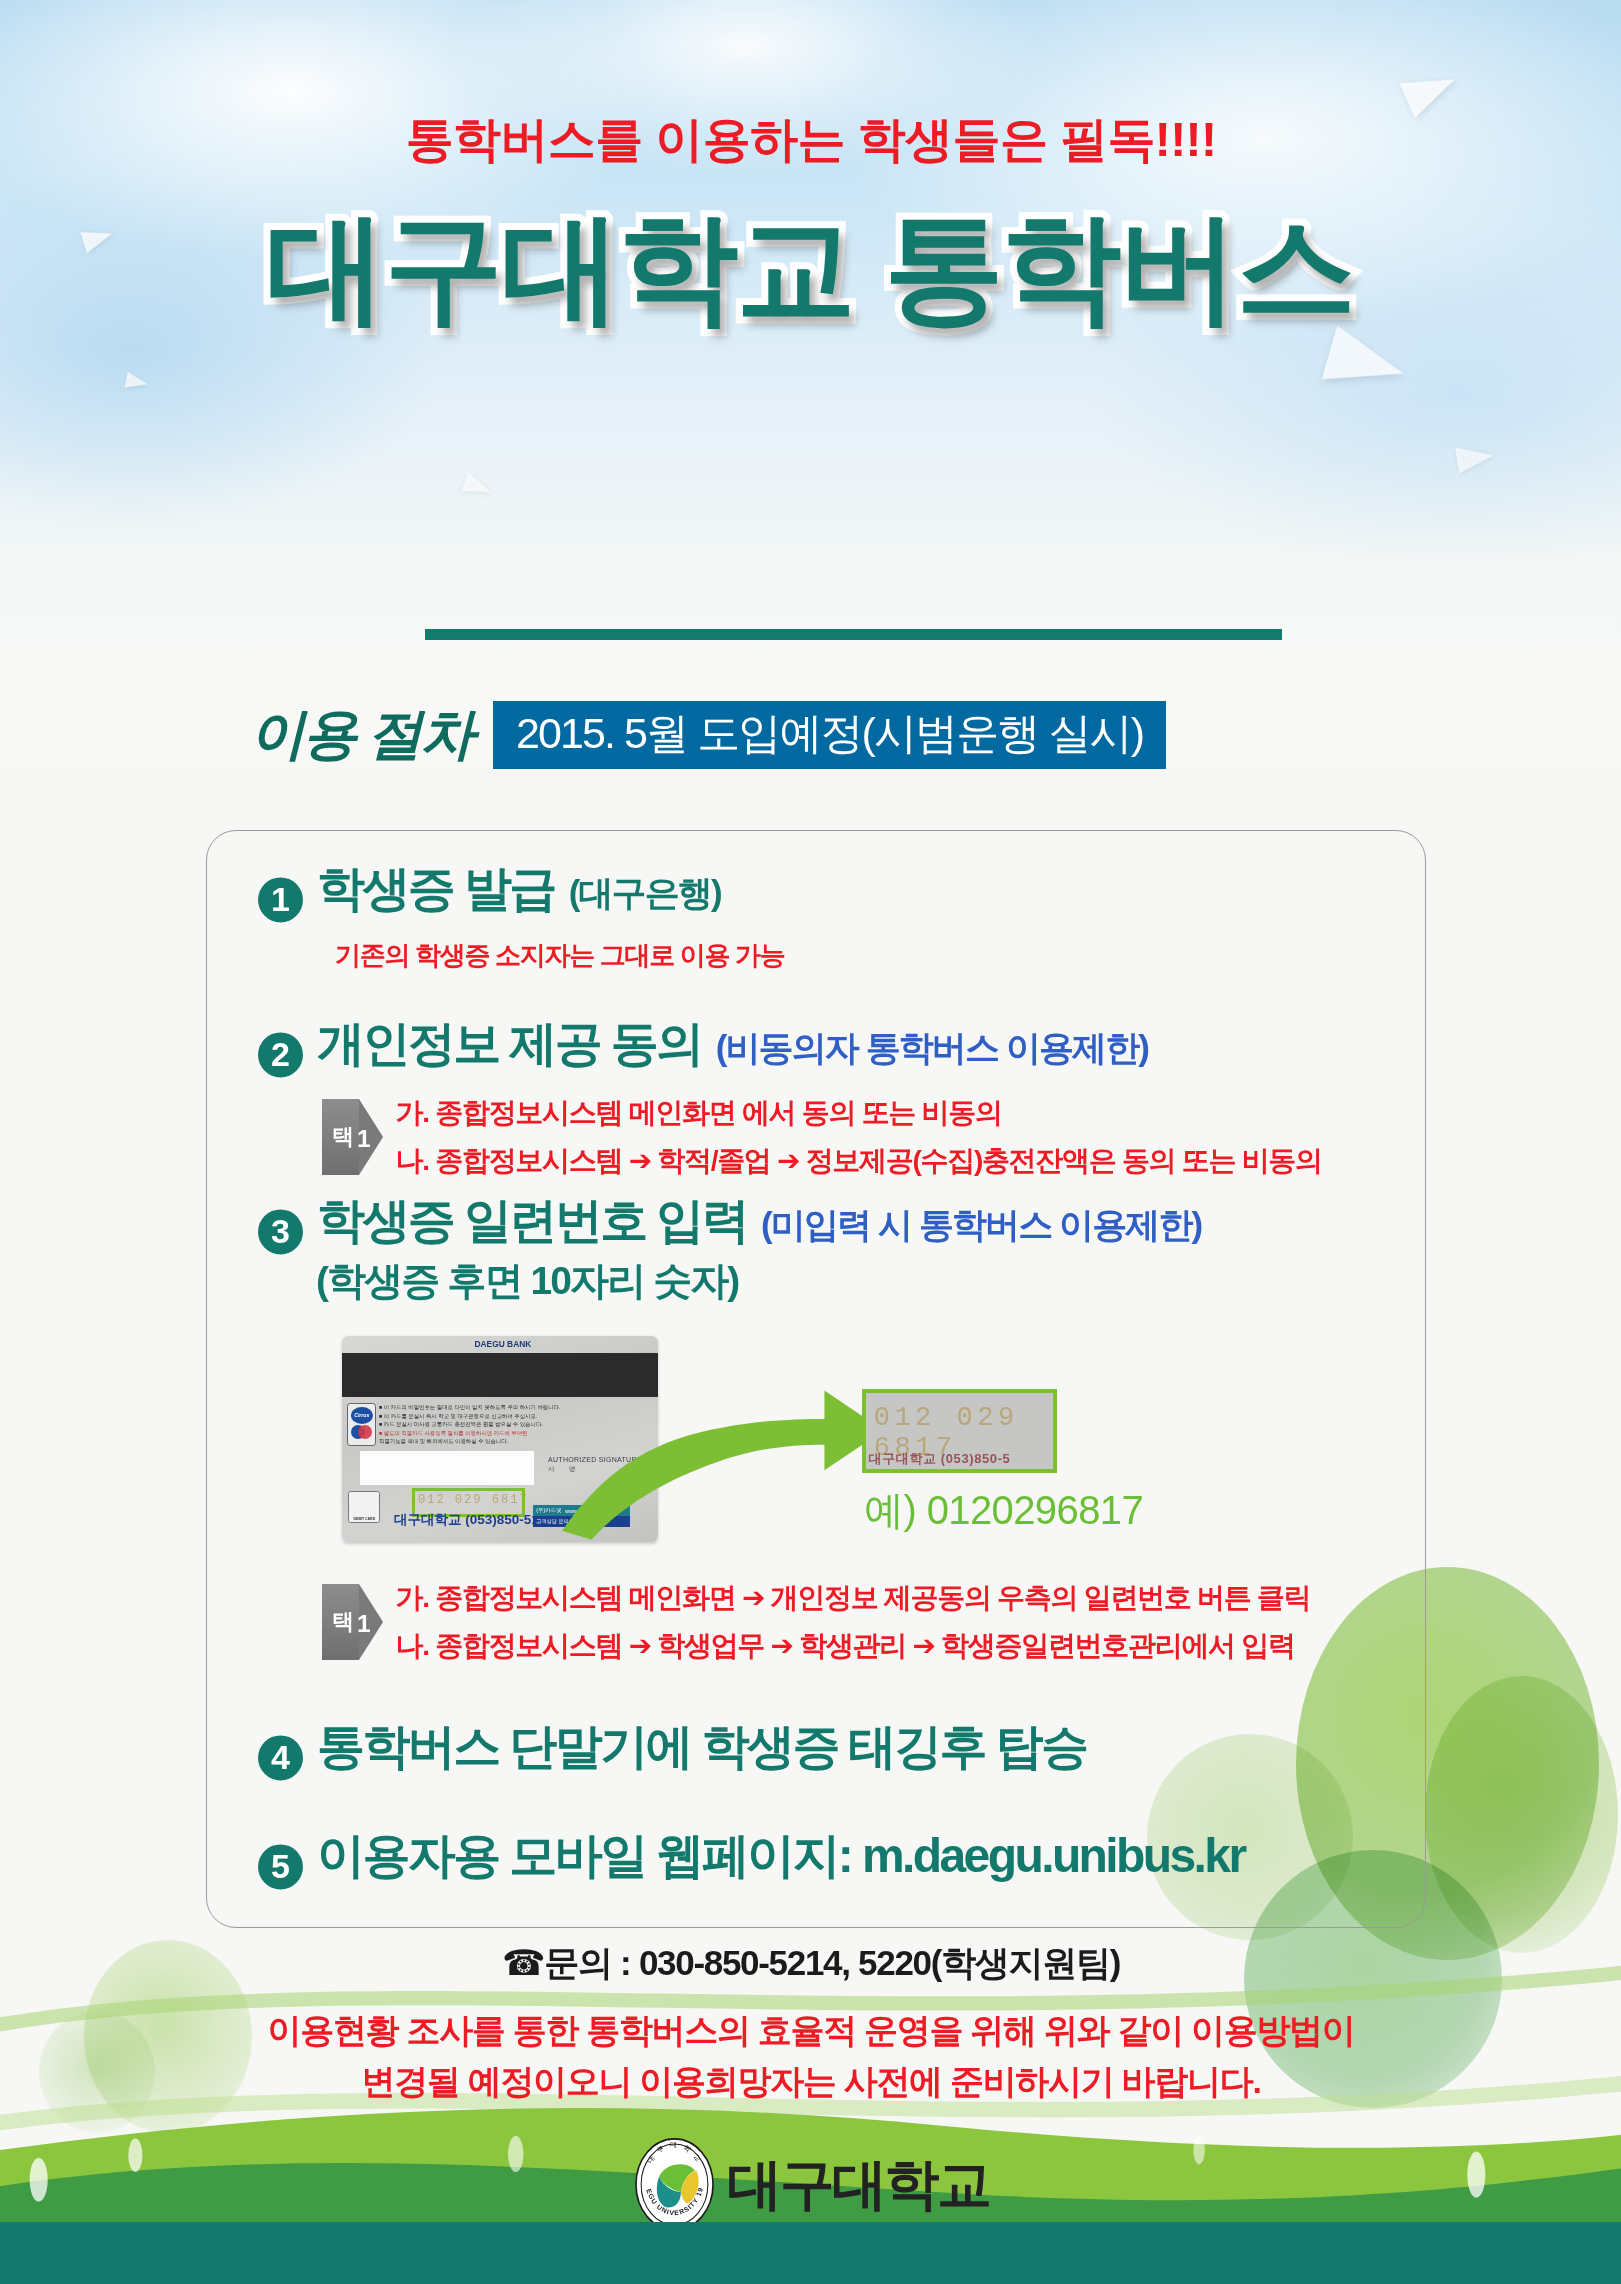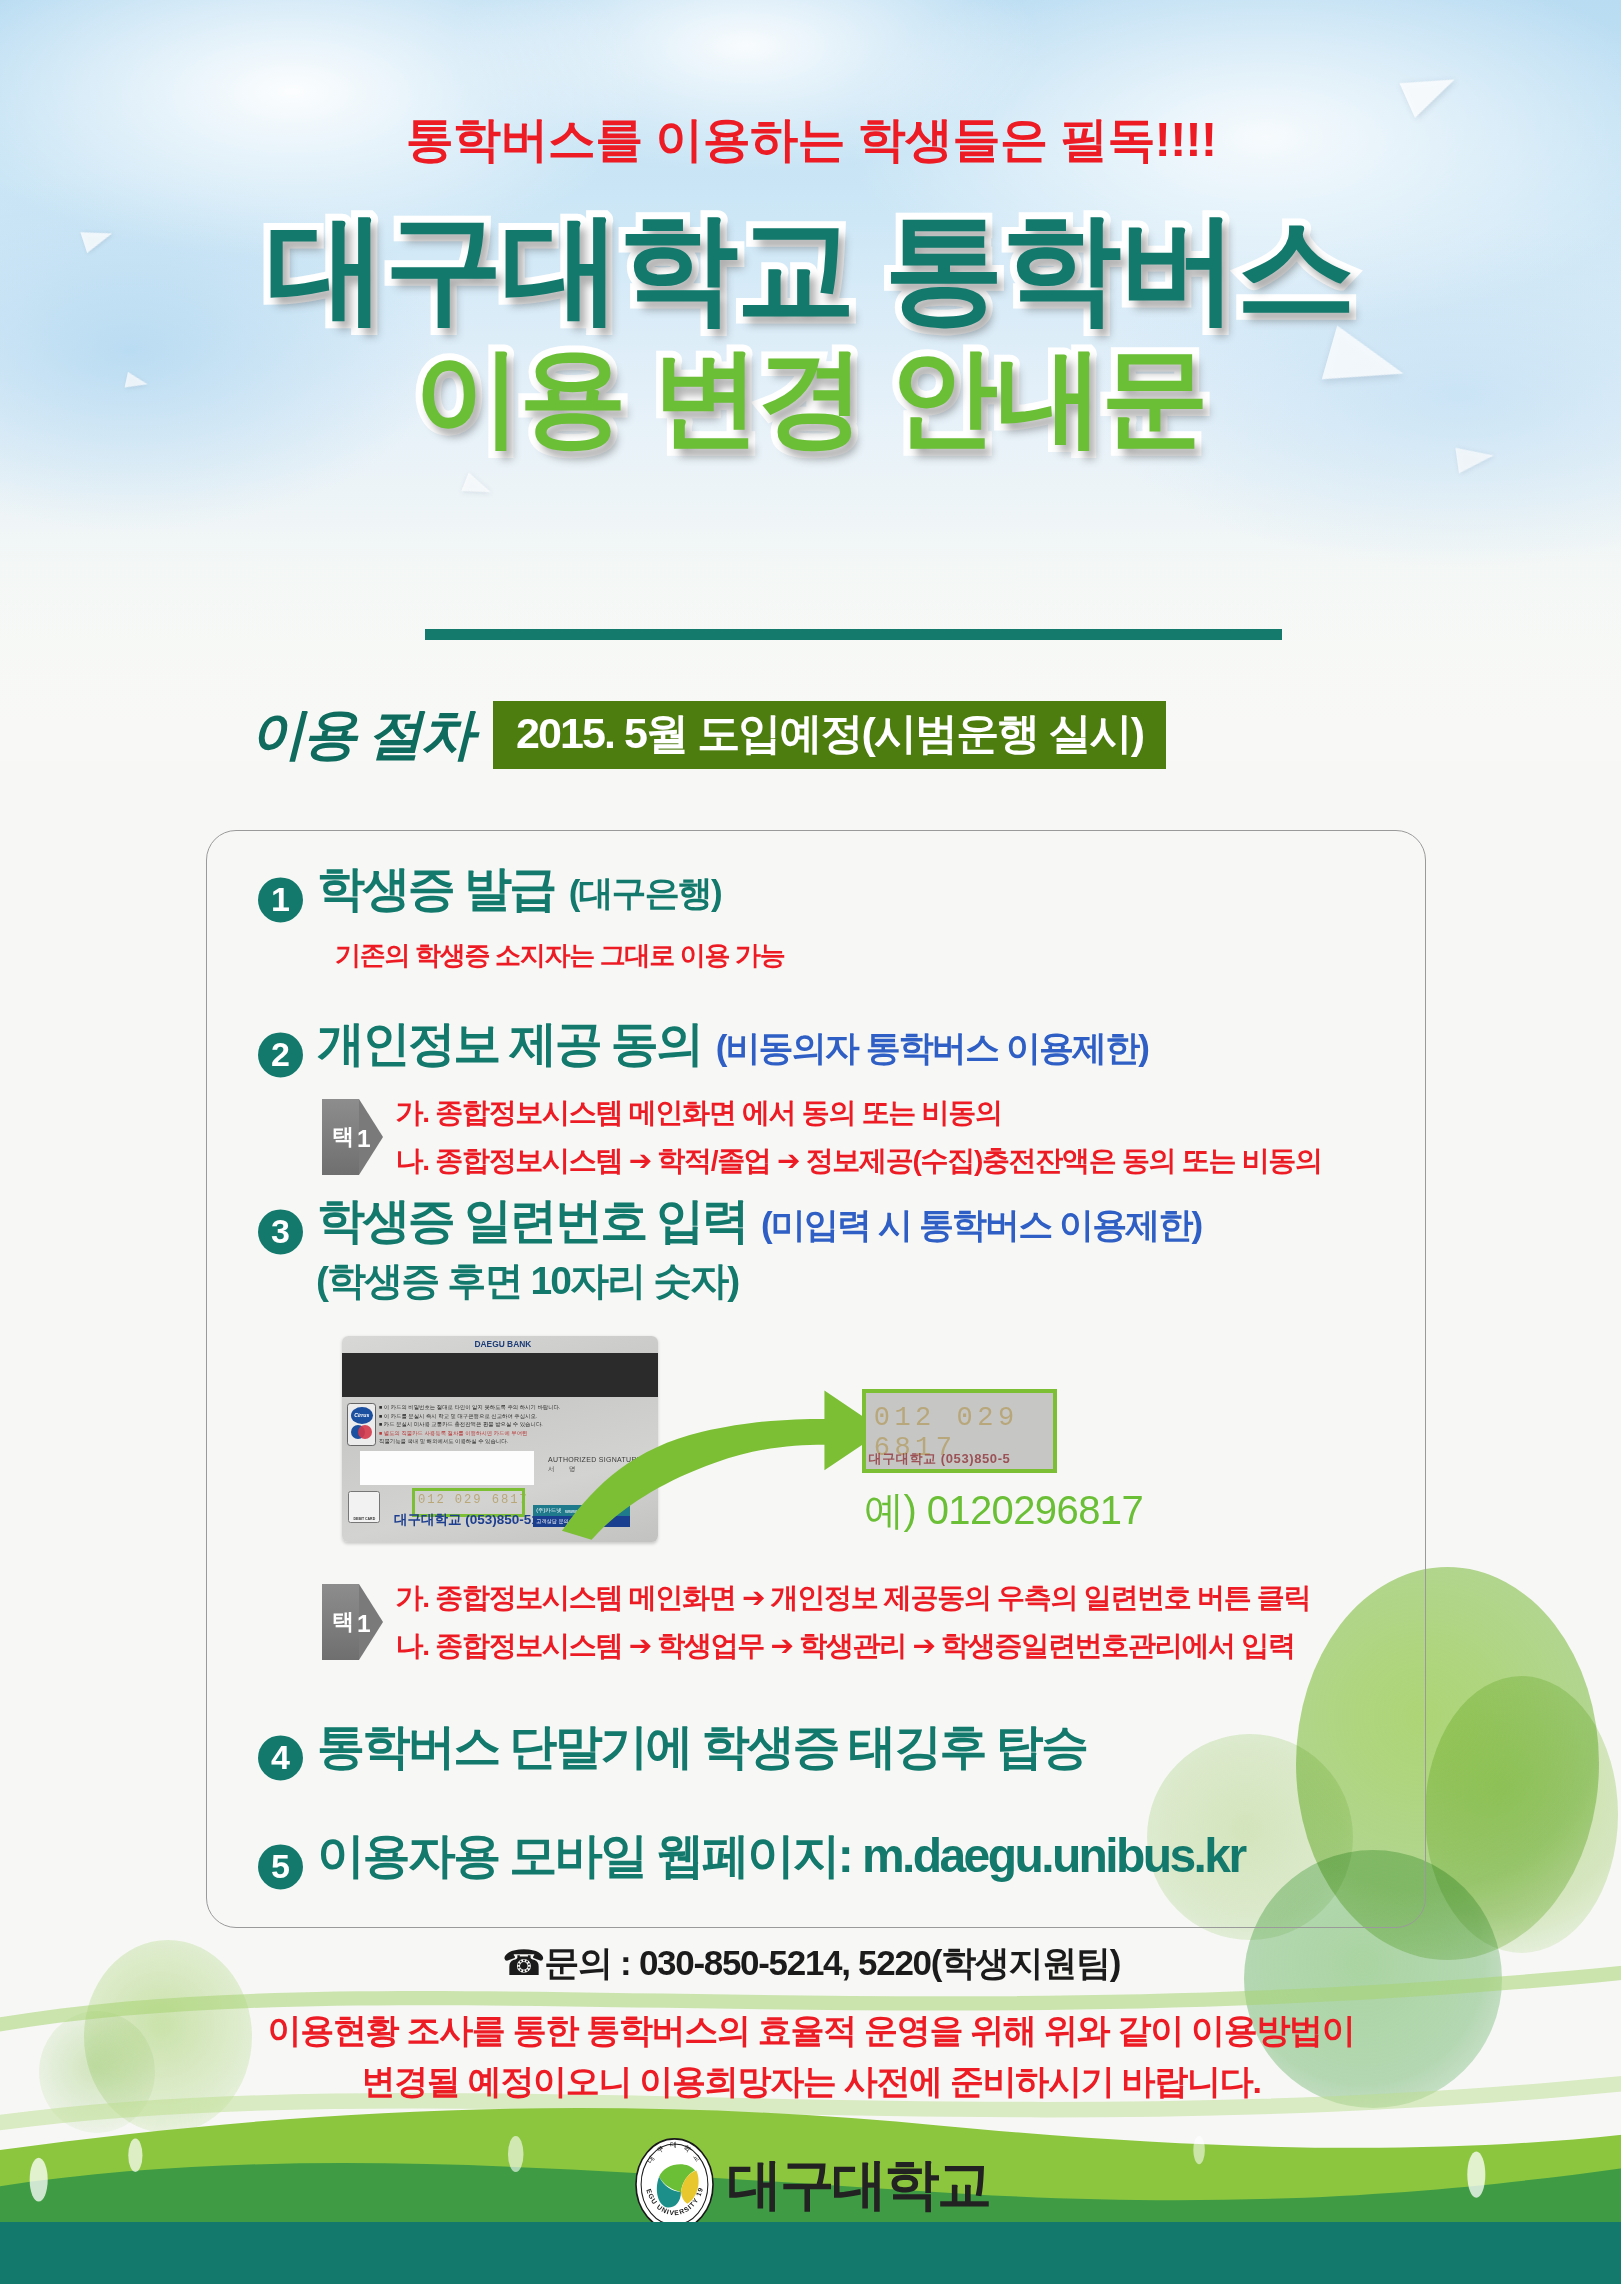--- a/index.html
+++ b/index.html
@@ -97,21 +97,21 @@
 
   .divider{
     position:absolute;left:425px;top:629px;width:857px;height:11px;
     background:#137a6c;
   }
 
   
   .sec-row{position:absolute;left:250px;top:698px;display:flex;align-items:center;gap:20.6px;}
   .sec-label{font-size:55px;font-weight:bold;color:#0e6b5d;letter-spacing:-2.6px;font-style:italic;}
   .sec-badge{
-    background:#4d7c0f;color:#ffffff;font-size:43px;font-weight:bold;
+    background:#0369a1;color:#ffffff;font-size:43px;font-weight:normal;
     letter-spacing:-1.9px;padding:11.6px 23px 14px 23px;line-height:1;
   }
 
   
   .steps-box{
     position:absolute;left:206px;top:830px;width:1218px;height:1096px;
     border:1.9px solid #9a9a9a;border-radius:30px;background:rgba(255,255,255,0);
   }
 
   .step{position:absolute;display:flex;align-items:baseline;gap:14px;}
@@ -268,21 +268,20 @@
     <ellipse cx="210" cy="120" rx="11" ry="26" fill="#ffffff" opacity=".7"></ellipse>
     <ellipse cx="800" cy="118" rx="12" ry="28" fill="#ffffff" opacity=".6"></ellipse>
     <ellipse cx="2290" cy="150" rx="14" ry="36" fill="#ffffff" opacity=".75"></ellipse>
     <ellipse cx="1860" cy="112" rx="9" ry="22" fill="#ffffff" opacity=".55"></ellipse>
   </svg>
 
   <div class="kicker">통학버스를 이용하는 학생들은 필독!!!!</div>
 
   <div class="title-wrap">
     <span class="title-l1">대구대학교 통학버스</span>
-    <span class="title-l2">이용 변경 안내문</span>
   </div>
 
   <div class="divider"></div>
 
   <div class="sec-row">
     <span class="sec-label">이용 절차</span>
     <span class="sec-badge">2015. 5월 도입예정(시범운행 실시)</span>
   </div>
 
   <div class="steps-box"></div>

